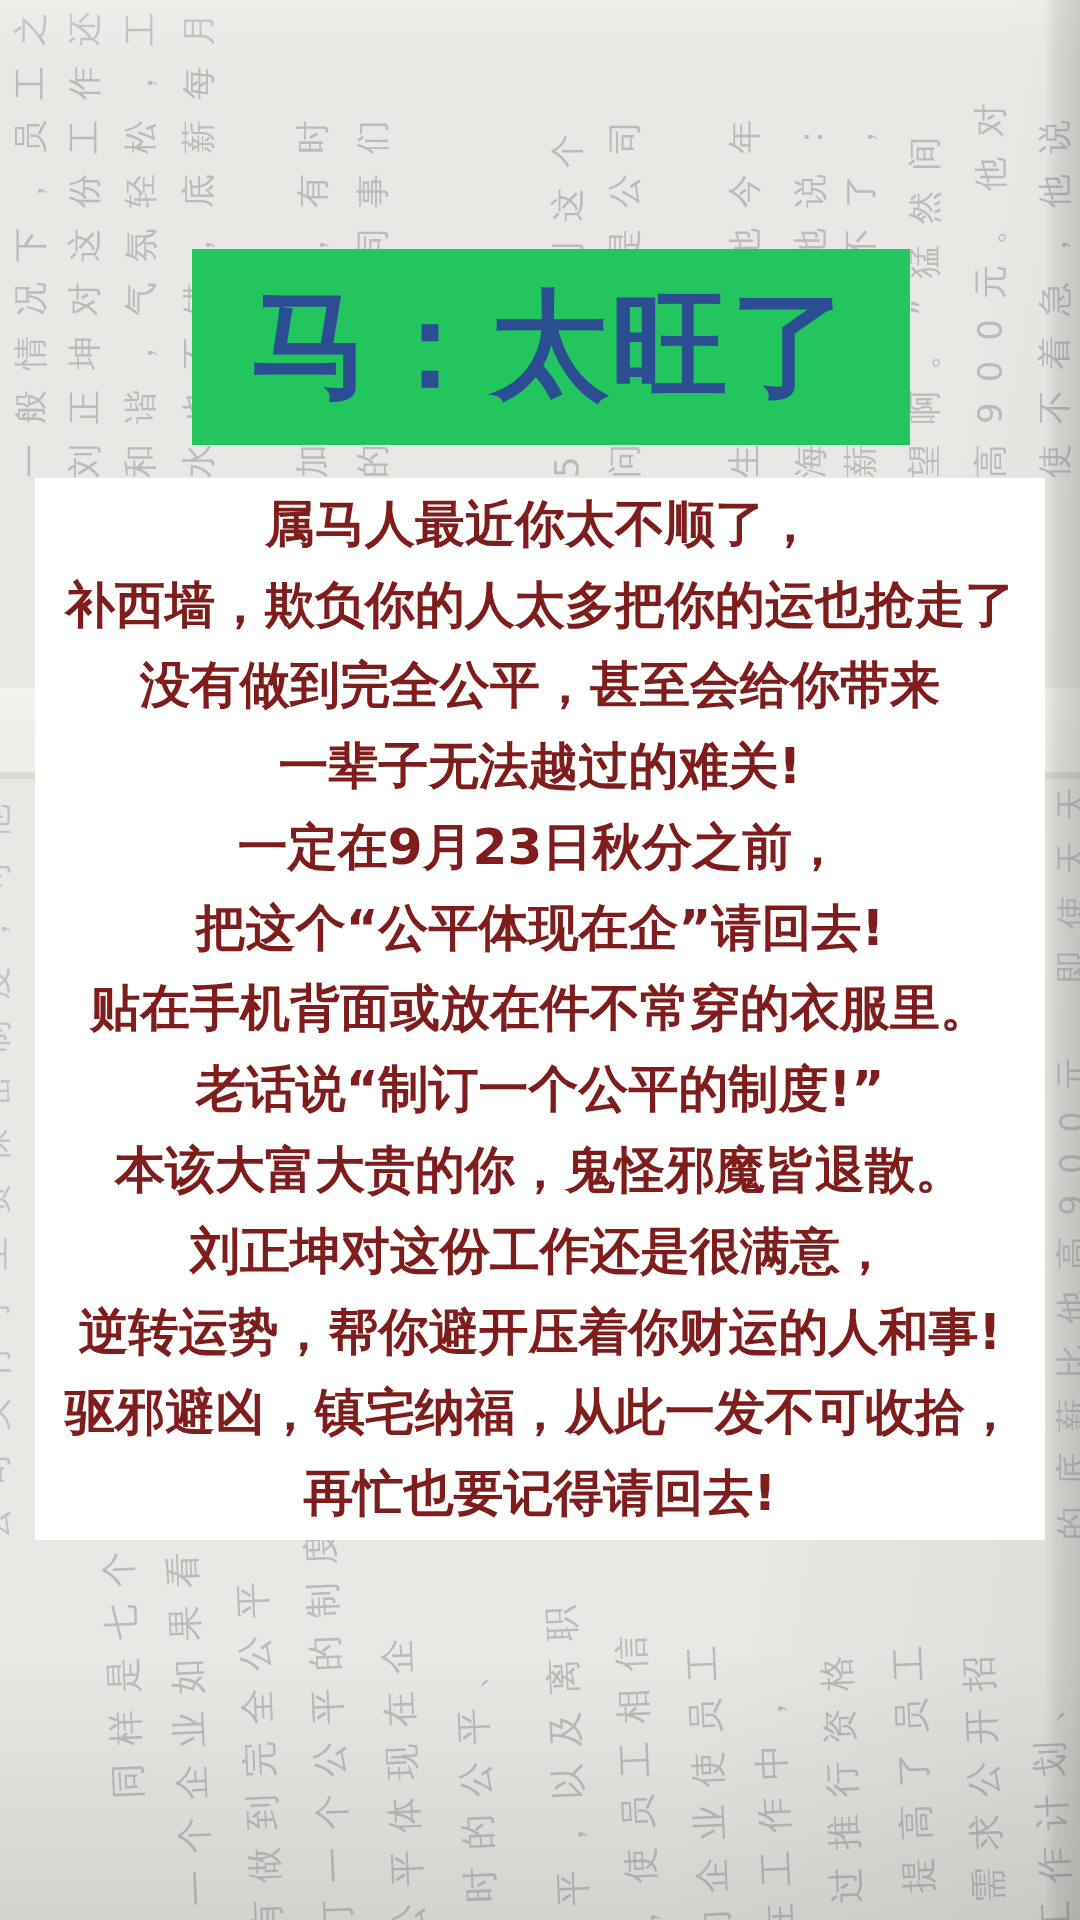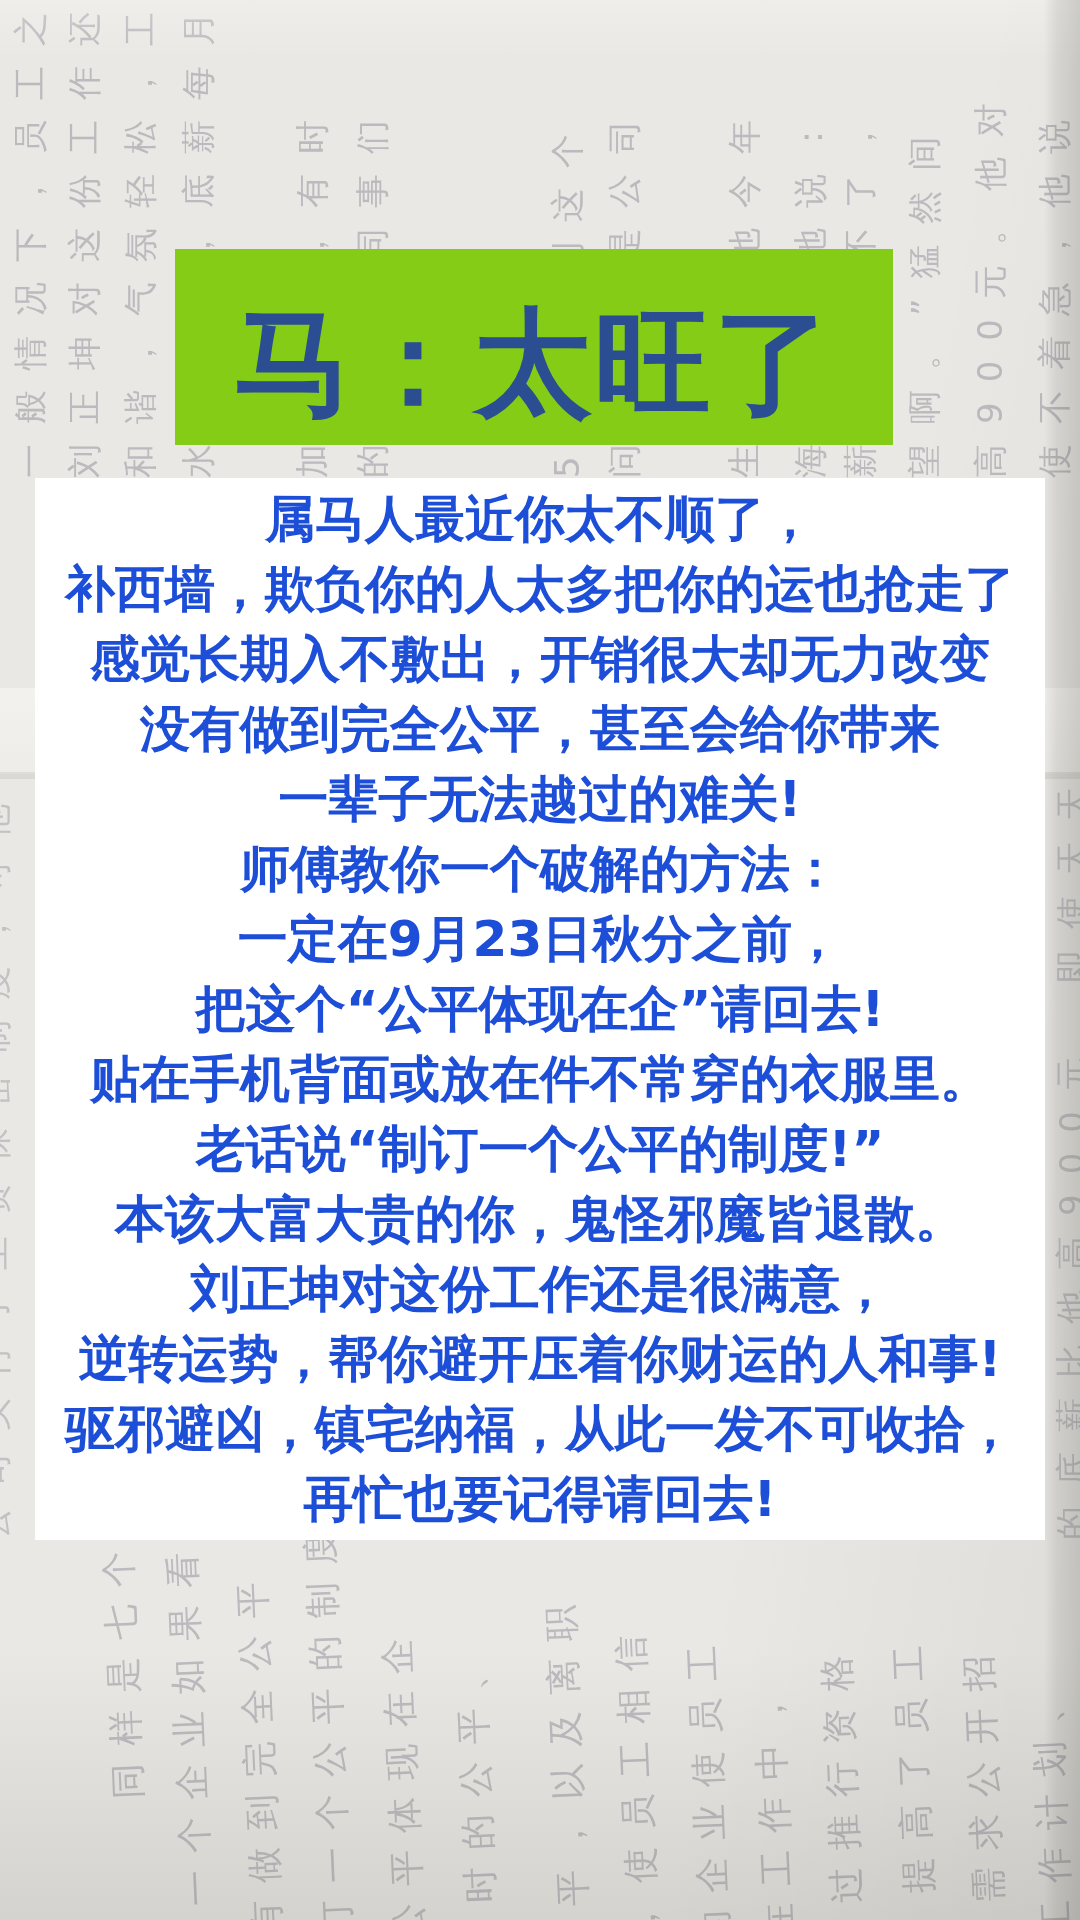--- a/index.html
+++ b/index.html
@@ -43,44 +43,44 @@
   }
   .vignette{
     position:absolute;inset:0;z-index:1;pointer-events:none;
     background:
       linear-gradient(100deg,rgba(0,0,0,0) 70%,rgba(0,0,0,.05) 100%),
       linear-gradient(rgba(255,255,255,.25),rgba(0,0,0,0) 60px),
       linear-gradient(rgba(0,0,0,0) 86%,rgba(104,100,92,.16) 100%);
   }
   
   .title-banner{
-    position:absolute;left:175px;top:249px;width:718px;height:196px;
-    background:#84cc16;z-index:3;
-    display:flex;align-items:flex-end;justify-content:center;
+    position:absolute;left:192px;top:249px;width:718px;height:196px;
+    background:#22c55e;z-index:3;
+    display:flex;align-items:center;justify-content:center;
   }
   .page-title{
     color:#2b4e92;
     font-size:118px;
     font-weight:bold;
     letter-spacing:2px;
     white-space:nowrap;
   }
   
   .content-panel{
     position:absolute;left:35px;top:478px;width:1010px;height:1062px;
     background:#ffffff;z-index:3;
     display:flex;flex-direction:column;justify-content:space-around;
     padding:6px 0;box-sizing:border-box;
   }
   .line{
     flex:1;
     display:flex;align-items:center;justify-content:center;
     font-size:50px;
     font-weight:bold;
-    color:#1d4ed8;
+    color:#7f1d1d;
     white-space:nowrap;
     letter-spacing:0;
   }
 </style>
 </head>
 <body>
 
 <div class="canvas">
 
   <div class="bg">
@@ -124,24 +124,22 @@
   <div class="right-strip"></div>
   <div class="vignette"></div>
 
   <div class="title-banner">
     <div class="page-title">马：太旺了</div>
   </div>
 
   <div class="content-panel">
     <div class="line">属马人最近你太不顺了，</div>
     <div class="line">补西墙，欺负你的人太多把你的运也抢走了</div>
-    <div class="line">感觉长期入不敷出，开销很大却无力改变</div>
     <div class="line">没有做到完全公平，甚至会给你带来</div>
     <div class="line">一辈子无法越过的难关!</div>
-    <div class="line">师傅教你一个破解的方法：</div>
     <div class="line">一定在9月23日秋分之前，</div>
     <div class="line">把这个“公平体现在企”请回去!</div>
     <div class="line">贴在手机背面或放在件不常穿的衣服里。</div>
     <div class="line">老话说“制订一个公平的制度!”</div>
     <div class="line">本该大富大贵的你，鬼怪邪魔皆退散。</div>
     <div class="line">刘正坤对这份工作还是很满意，</div>
     <div class="line">逆转运势，帮你避开压着你财运的人和事!</div>
     <div class="line">驱邪避凶，镇宅纳福，从此一发不可收拾，</div>
     <div class="line">再忙也要记得请回去!</div>
   </div>

